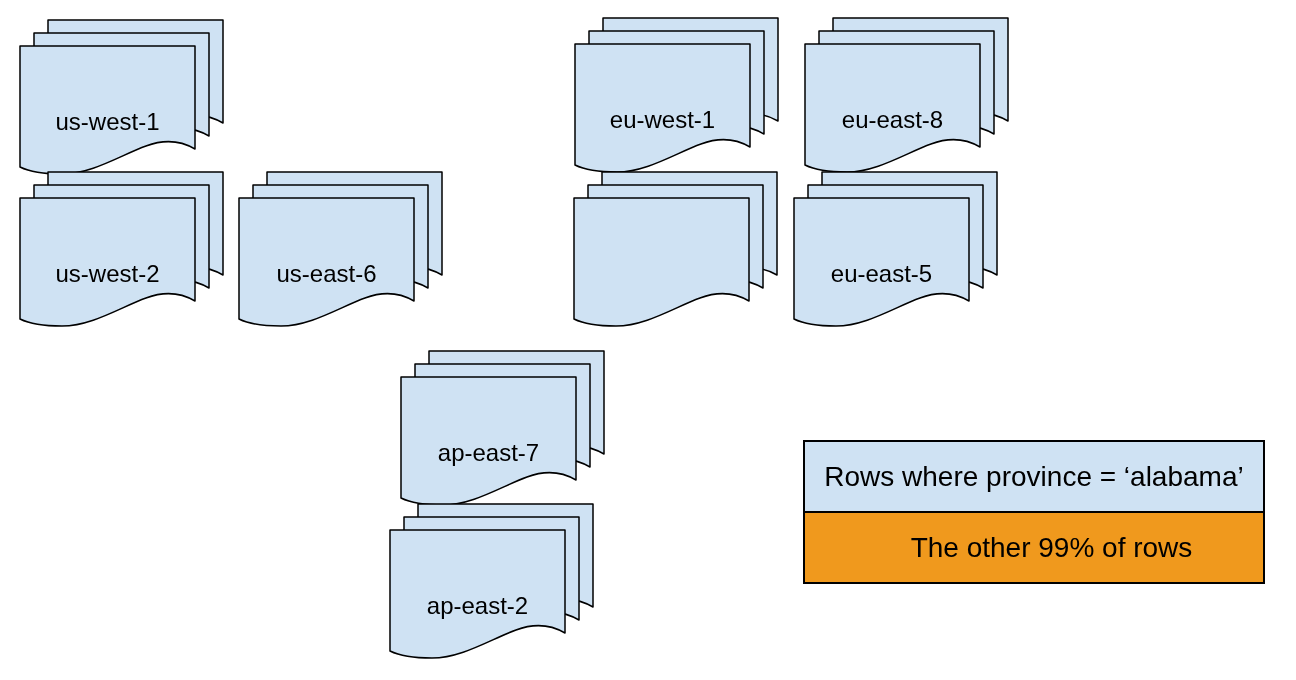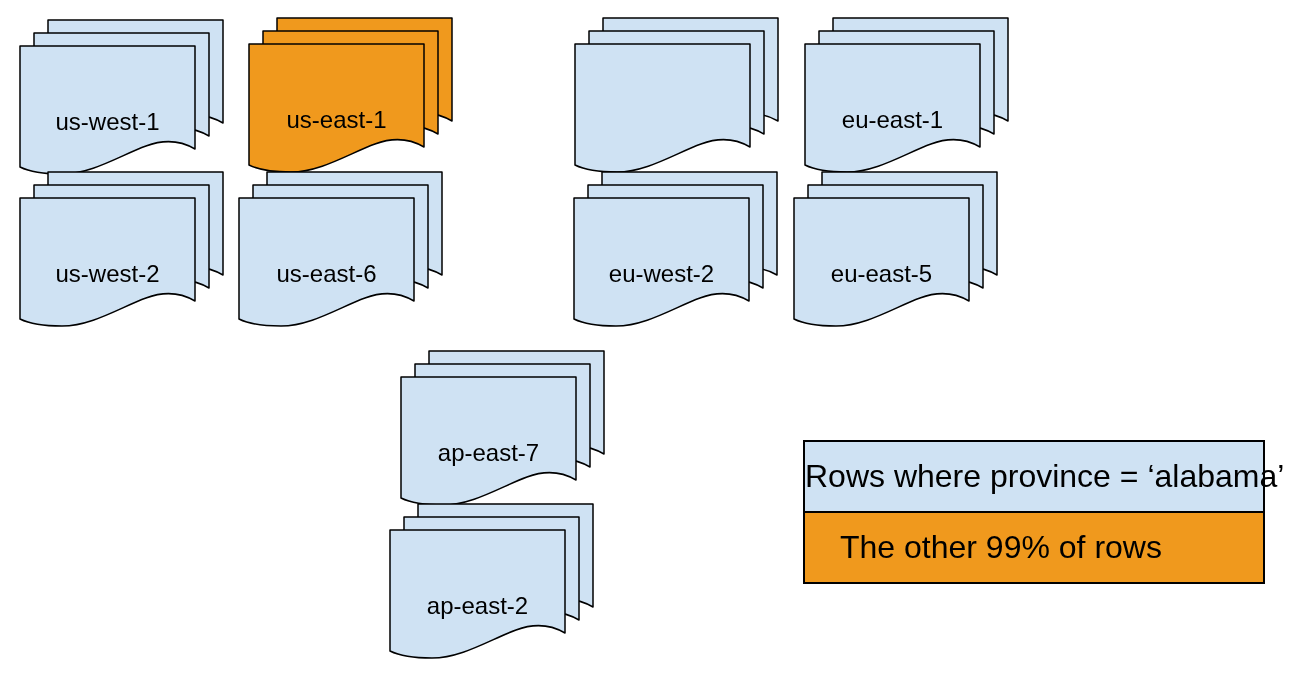--- a/index.html
+++ b/index.html
@@ -67,22 +67,22 @@
     height: 144px;
     border: 2px solid var(--stroke, #000000);
     box-sizing: border-box;
     display: flex;
     flex-direction: column;
   }
   .legend-row {
     flex: 1 1 0;
     display: flex;
     align-items: center;
-    justify-content: flex-start;
-    font-size: 32px;
+    justify-content: center;
+    font-size: 28px;
     white-space: nowrap;
   }
   .legend-row[data-color="blue"] {
     background: var(--region-fill, #cfe2f3);
   }
   .legend-row[data-color="orange"] {
     background: var(--highlight-fill, #f0991d);
     border-top: 2px solid var(--stroke, #000000);
     padding-left: 35px;
   }
@@ -102,59 +102,53 @@
 
 <div class="canvas">
 
   <div class="stack" style="left:19px;top:19px" data-color="blue">
     <svg width="206" height="158" viewBox="0 0 206 158">
         <use href="#docstack"></use>
       </svg>
     <div class="stack-label">us-west-1</div>
   </div>
 
-  <div class="stack" style="left:248px;top:17px" data-color="orange">
-    <svg width="206" height="158" viewBox="0 0 206 158">
-        <use href="#docstack"></use>
-      </svg>
-    <div class="stack-label">us-east-1</div>
-  </div>
 
   <div class="stack" style="left:574px;top:17px" data-color="blue">
     <svg width="206" height="158" viewBox="0 0 206 158">
         <use href="#docstack"></use>
       </svg>
+    <div class="stack-label">eu-west-1</div>
   </div>
 
   <div class="stack" style="left:804px;top:17px" data-color="blue">
     <svg width="206" height="158" viewBox="0 0 206 158">
         <use href="#docstack"></use>
       </svg>
-    <div class="stack-label">eu-east-1</div>
+    <div class="stack-label">eu-east-8</div>
   </div>
 
   <div class="stack" style="left:19px;top:171px" data-color="blue">
     <svg width="206" height="158" viewBox="0 0 206 158">
         <use href="#docstack"></use>
       </svg>
     <div class="stack-label">us-west-2</div>
   </div>
 
   <div class="stack" style="left:238px;top:171px" data-color="blue">
     <svg width="206" height="158" viewBox="0 0 206 158">
         <use href="#docstack"></use>
       </svg>
     <div class="stack-label">us-east-6</div>
   </div>
 
   <div class="stack" style="left:573px;top:171px" data-color="blue">
     <svg width="206" height="158" viewBox="0 0 206 158">
         <use href="#docstack"></use>
       </svg>
-    <div class="stack-label">eu-west-2</div>
   </div>
 
   <div class="stack" style="left:793px;top:171px" data-color="blue">
     <svg width="206" height="158" viewBox="0 0 206 158">
         <use href="#docstack"></use>
       </svg>
     <div class="stack-label">eu-east-5</div>
   </div>
 
   <div class="stack" style="left:400px;top:350px" data-color="blue">

